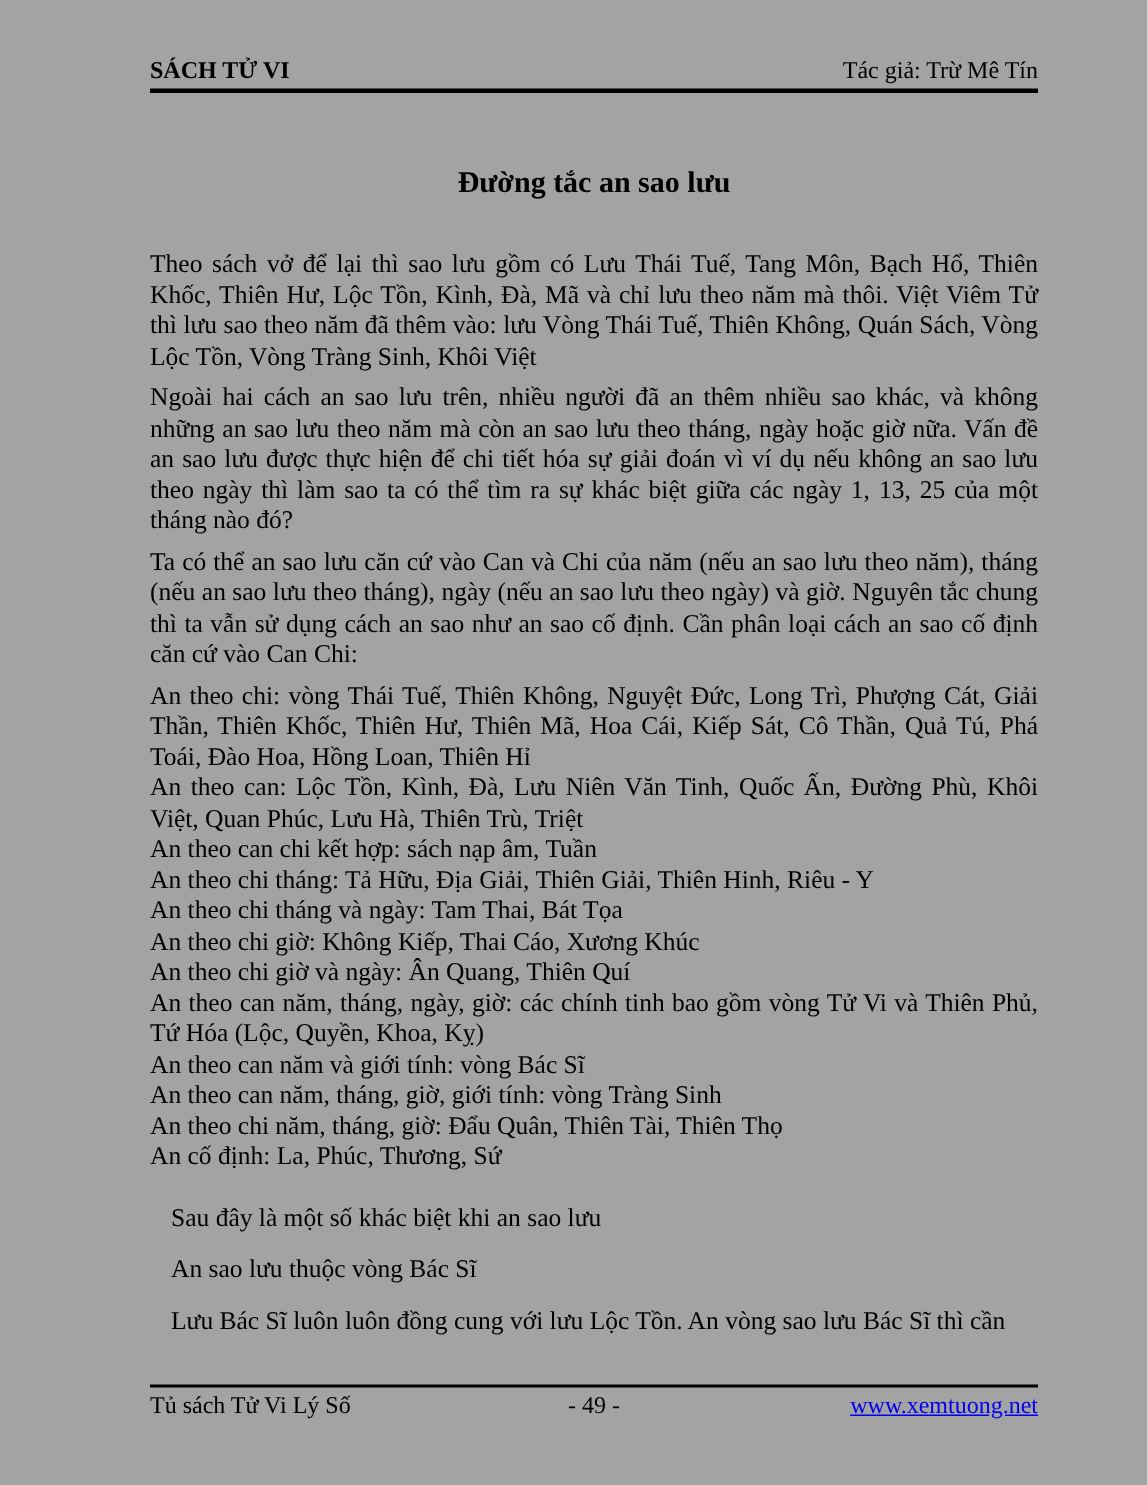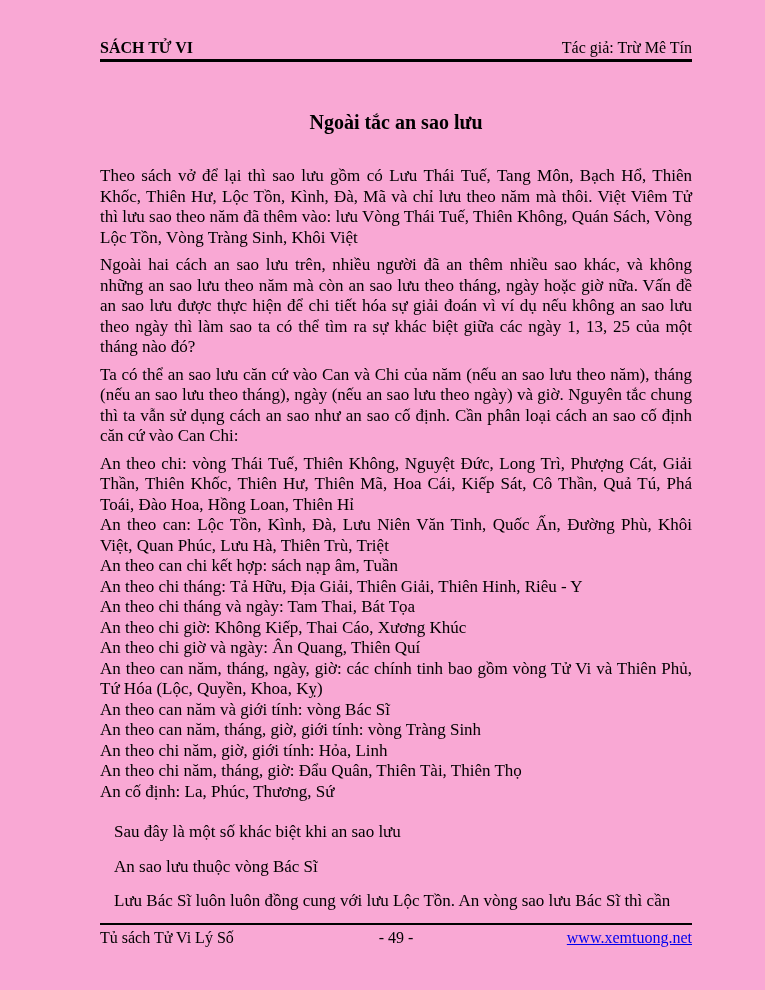--- a/index.html
+++ b/index.html
@@ -4,21 +4,21 @@
 <style>
   html, body {
     margin: 0;
     padding: 0;
     background: #ffffff;
   }
   .page {
     position: relative;
     width: 765px;
     height: 990px;
-    background: #f9a8d4;
+    background: #a3a3a3;
     font-family: "Liberation Serif", "DejaVu Serif", serif;
     color: #000000;
     overflow: hidden;
   }
   .content {
     position: absolute;
     left: 100px;
     width: 592px;
     top: 0;
   }
@@ -76,40 +76,39 @@
 
 <div class="page">
 
   <div class="content">
 
     <div class="page-header">
       <span class="book-title">SÁCH TỬ VI</span>
       <span class="author">Tác giả: Trừ Mê Tín</span>
     </div>
 
-    <div class="section-title">Ngoài tắc an sao lưu</div>
+    <div class="section-title">Đường tắc an sao lưu</div>
 
     <div class="body-text">
 
       <p class="para">Theo sách vở để lại thì sao lưu gồm có Lưu Thái Tuế, Tang Môn, Bạch Hổ, Thiên Khốc, Thiên Hư, Lộc Tồn, Kình, Đà, Mã và chỉ lưu theo năm mà thôi. Việt Viêm Tử thì lưu sao theo năm đã thêm vào: lưu Vòng Thái Tuế, Thiên Không, Quán Sách, Vòng Lộc Tồn, Vòng Tràng Sinh, Khôi Việt</p>
       <p class="para">Ngoài hai cách an sao lưu trên, nhiều người đã an thêm nhiều sao khác, và không những an sao lưu theo năm mà còn an sao lưu theo tháng, ngày hoặc giờ nữa. Vấn đề an sao lưu được thực hiện để chi tiết hóa sự giải đoán vì ví dụ nếu không an sao lưu theo ngày thì làm sao ta có thể tìm ra sự khác biệt giữa các ngày 1, 13, 25 của một tháng nào đó?</p>
       <p class="para">Ta có thể an sao lưu căn cứ vào Can và Chi của năm (nếu an sao lưu theo năm), tháng (nếu an sao lưu theo tháng), ngày (nếu an sao lưu theo ngày) và giờ. Nguyên tắc chung thì ta vẫn sử dụng cách an sao như an sao cố định. Cần phân loại cách an sao cố định căn cứ vào Can Chi:</p>
 
       <div class="rule-list">
         <p>An theo chi: vòng Thái Tuế, Thiên Không, Nguyệt Đức, Long Trì, Phượng Cát, Giải Thần, Thiên Khốc, Thiên Hư, Thiên Mã, Hoa Cái, Kiếp Sát, Cô Thần, Quả Tú, Phá Toái, Đào Hoa, Hồng Loan, Thiên Hỉ</p>
         <p>An theo can: Lộc Tồn, Kình, Đà, Lưu Niên Văn Tinh, Quốc Ấn, Đường Phù, Khôi Việt, Quan Phúc, Lưu Hà, Thiên Trù, Triệt</p>
         <p>An theo can chi kết hợp: sách nạp âm, Tuần</p>
         <p>An theo chi tháng: Tả Hữu, Địa Giải, Thiên Giải, Thiên Hinh, Riêu - Y</p>
         <p>An theo chi tháng và ngày: Tam Thai, Bát Tọa</p>
         <p>An theo chi giờ: Không Kiếp, Thai Cáo, Xương Khúc</p>
         <p>An theo chi giờ và ngày: Ân Quang, Thiên Quí</p>
         <p>An theo can năm, tháng, ngày, giờ: các chính tinh bao gồm vòng Tử Vi và Thiên Phủ, Tứ Hóa (Lộc, Quyền, Khoa, Kỵ)</p>
         <p>An theo can năm và giới tính: vòng Bác Sĩ</p>
         <p>An theo can năm, tháng, giờ, giới tính: vòng Tràng Sinh</p>
-        <p>An theo chi năm, giờ, giới tính: Hỏa, Linh</p>
         <p>An theo chi năm, tháng, giờ: Đẩu Quân, Thiên Tài, Thiên Thọ</p>
         <p>An cố định: La, Phúc, Thương, Sứ</p>
       </div>
 
       <div class="closing-block">
         <p>Sau đây là một số khác biệt khi an sao lưu</p>
         <p>An sao lưu thuộc vòng Bác Sĩ</p>
         <p>Lưu Bác Sĩ luôn luôn đồng cung với lưu Lộc Tồn. An vòng sao lưu Bác Sĩ thì cần</p>
       </div>
 

